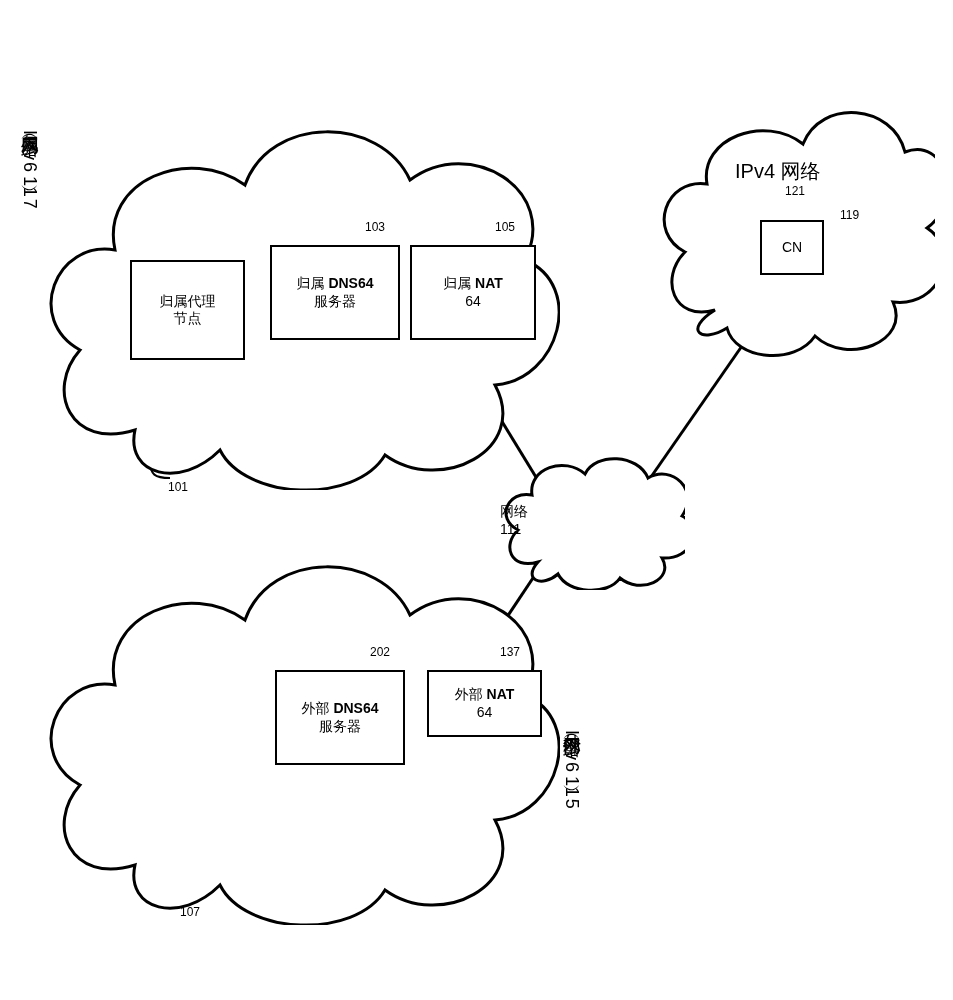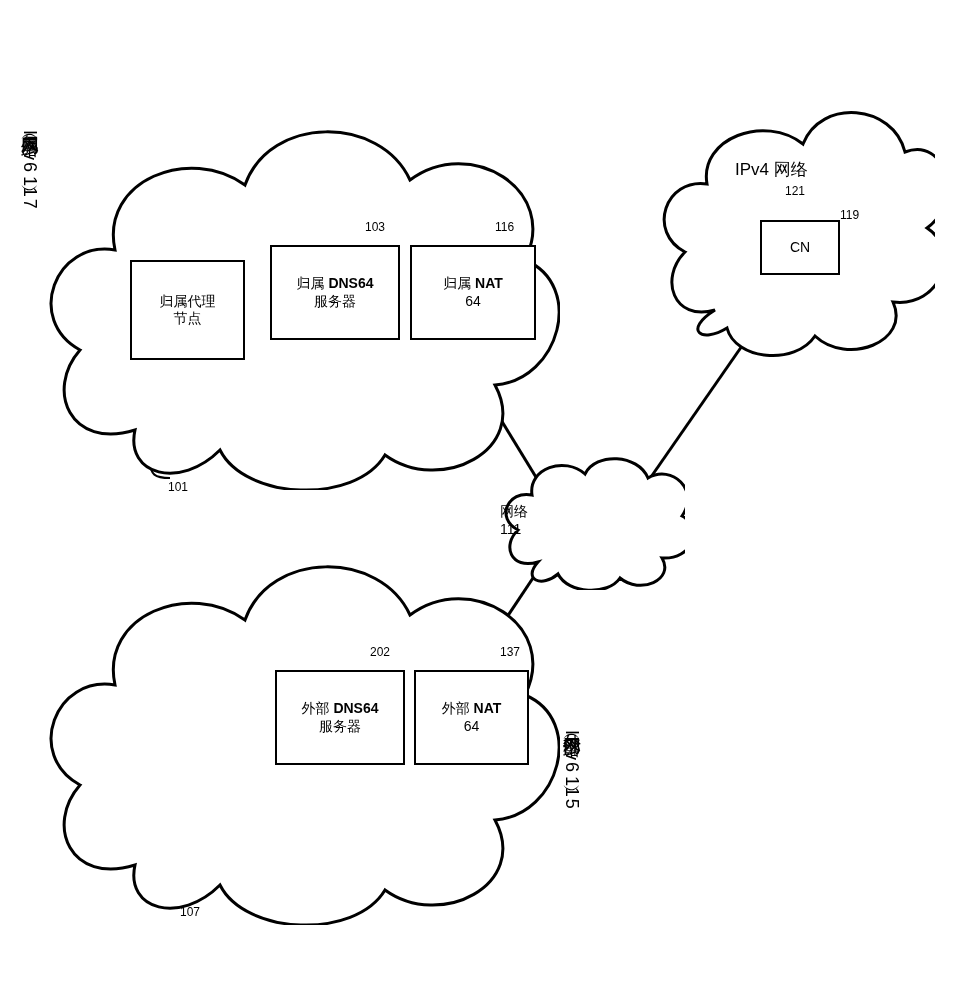--- a/index.html
+++ b/index.html
@@ -5,21 +5,21 @@
 body{margin:0;font-family:"Microsoft YaHei",sans-serif;font-size:14px;background:#fff}
 .canvas{position:relative;width:953px;height:1000px;margin:0 auto}
 .cloud{position:absolute}
 .cloud svg{position:absolute;left:0;top:0;width:100%;height:100%}
 .cloud .inner{position:absolute;left:0;top:0;width:100%;height:100%}
 .box{position:absolute;border:2px solid #000;background:#fff;display:flex;flex-direction:column;align-items:center;justify-content:center;padding:4px;box-sizing:border-box;text-align:center;line-height:1.25}
 .box .bold{font-weight:bold}
 .label{position:absolute;writing-mode:vertical-rl;text-orientation:mixed;font-size:18px;letter-spacing:2px}
 .cn-lbl{position:absolute;font-size:12px}
 .links{position:absolute;left:0;top:0;width:953px;height:1000px;pointer-events:none}
-.nwlabel{position:absolute;font-size:17px}
+.nwlabel{position:absolute;font-size:20px}
 </style>
 </head>
 <body>
 
 <div class="canvas">
 
 <svg class="links" viewBox="0 0 953 1000">
   <g stroke="#000" stroke-width="3" fill="none">
     <line x1="440" y1="320" x2="550" y2="500"></line>
     <line x1="445" y1="710" x2="545" y2="560"></line>
@@ -57,39 +57,39 @@
     <div class="box" style="left:230px;top:155px;width:130px;height:95px">
       <span><span>归属 </span><span class="bold">DNS64</span></span>
       <span>服务器</span>
     </div>
     <div class="cn-lbl" style="left:325px;top:130px">103</div>
 
     <div class="box" style="left:370px;top:155px;width:126px;height:95px">
       <span><span>归属 </span><span class="bold">NAT</span></span>
       <span>64</span>
     </div>
-    <div class="cn-lbl" style="left:455px;top:130px">116</div>
+    <div class="cn-lbl" style="left:455px;top:130px">105</div>
   </div>
 </div>
 <div class="label" style="left:18px;top:120px">归属网络（IPv6）117</div>
 
 <div class="cloud" style="left:40px;top:525px;width:520px;height:400px">
   <svg viewBox="0 0 520 400">
         <path d="M95 340 C30 360 5 300 40 260 C-15 230 15 150 75 160 C60 90 150 55 205 95 C230 25 340 25 370 90 C430 45 520 100 485 170 C545 195 520 290 455 295 C490 360 400 405 345 365 C315 415 205 410 180 360 C140 400 85 385 95 340 Z" fill="#fff" stroke="#000" stroke-width="3"></path>
       </svg>
   <div class="inner">
     <div class="cn-lbl" style="left:140px;top:380px">107</div>
 
     <div class="box" style="left:235px;top:145px;width:130px;height:95px">
       <span><span>外部 </span><span class="bold">DNS64</span></span>
       <span>服务器</span>
     </div>
     <div class="cn-lbl" style="left:330px;top:120px">202</div>
 
-    <div class="box" style="left:374px;top:145px;width:115px;height:95px">
+    <div class="box" style="left:387px;top:145px;width:115px;height:67px">
       <span><span>外部 </span><span class="bold">NAT</span></span>
       <span>64</span>
     </div>
     <div class="cn-lbl" style="left:460px;top:120px">137</div>
   </div>
 </div>
 <div class="label" style="left:560px;top:720px">外部网络（IPv6）115</div>
 
 <div class="cloud" style="left:500px;top:450px;width:185px;height:140px">
   <svg viewBox="0 0 185 140">
@@ -101,20 +101,20 @@
   </div>
 </div>
 
 <div class="cloud" style="left:655px;top:80px;width:280px;height:280px">
   <svg viewBox="0 0 280 280">
         <path d="M60 230 C18 242 4 198 30 172 C-8 152 10 98 52 104 C44 58 110 34 148 64 C166 18 238 24 250 72 C290 56 310 120 272 148 C306 170 286 228 238 222 C256 262 192 286 160 256 C140 286 80 280 72 248 C46 264 28 250 60 230 Z" fill="#fff" stroke="#000" stroke-width="3"></path>
       </svg>
   <div class="inner">
     <div class="nwlabel" style="left:80px;top:78px"><span class="bold">IPv4 网络</span></div>
     <div class="cn-lbl" style="left:130px;top:104px">121</div>
-    <div class="box" style="left:105px;top:140px;width:80px;height:55px">
+    <div class="box" style="left:105px;top:140px;width:64px;height:55px">
       <span>CN</span>
     </div>
     <div class="cn-lbl" style="left:185px;top:128px">119</div>
   </div>
 </div>
 
 </div>
 
 </body></html>

